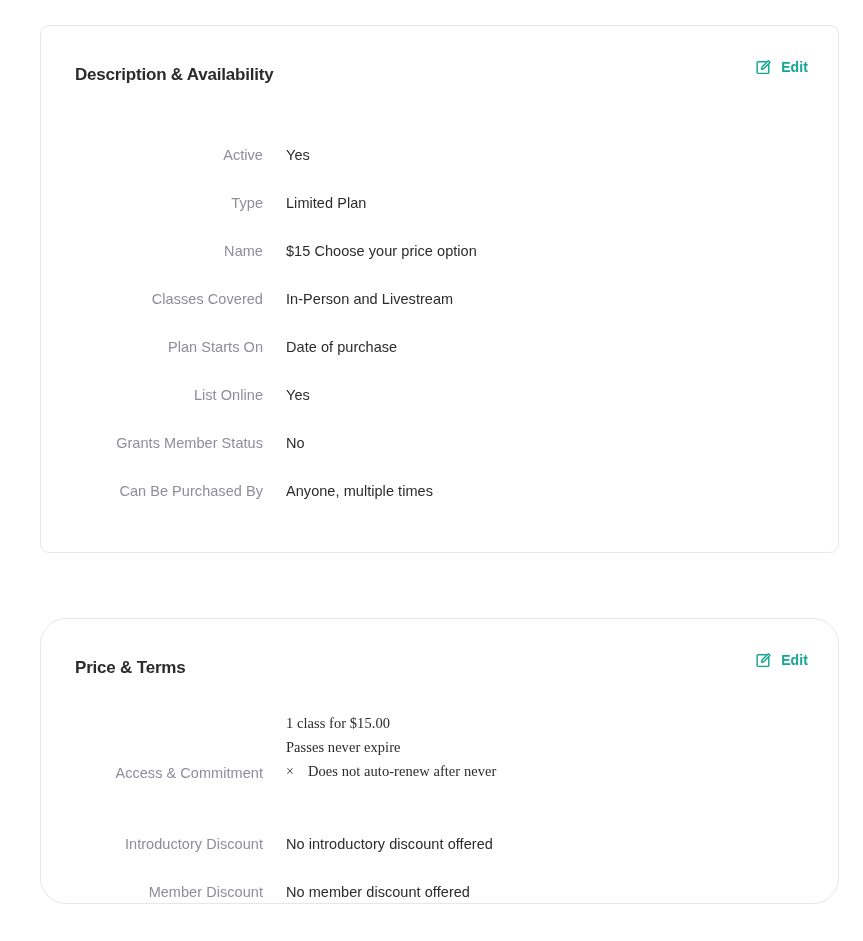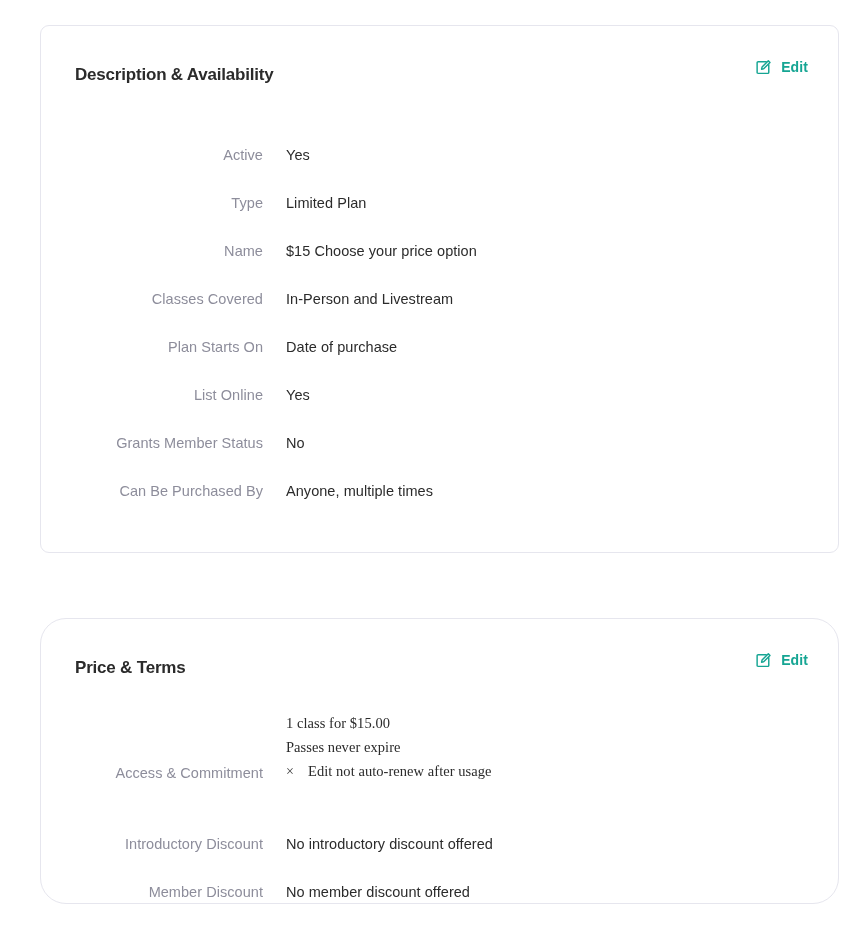--- a/index.html
+++ b/index.html
@@ -215,21 +215,21 @@
       </button>
     </div>
     <div class="rows">
       <div class="row tall">
         <div class="row-label">Access &amp; Commitment</div>
         <div class="row-value">
           <span class="value-line">1 class for $15.00</span>
           <span class="value-line">Passes never expire</span>
           <span class="value-line with-mark">
             <span class="x-mark">×</span>
-            <span class="x-text">Edit not auto-renew after usage</span>
+            <span class="x-text">Does not auto-renew after never</span>
           </span>
         </div>
       </div>
       <div class="row" style="height:48px;margin-top:23px;">
         <div class="row-label">Introductory Discount</div>
         <div class="row-value">No introductory discount offered</div>
       </div>
       <div class="row">
         <div class="row-label">Member Discount</div>
         <div class="row-value">No member discount offered</div>

